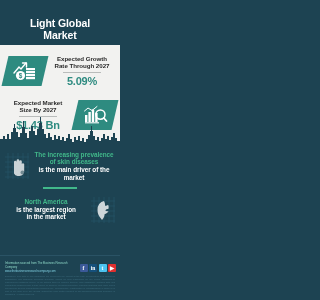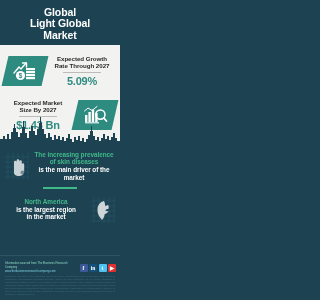--- a/index.html
+++ b/index.html
@@ -193,21 +193,21 @@
     text-align:justify;
     padding:2px 2px 0;
     letter-spacing:-0.02px;
   }
 </style>
 </head>
 <body>
 
 <div class="header">
   <div class="header-title">
-    <span>Global</span><br>
+    <br>
     <span>Light Global</span><br>
     <span>Market</span>
   </div>
 </div>
 
 <div class="light-body">
 
   <div class="stat-row">
     <div class="icon-para">
       <svg width="26" height="20" viewBox="0 0 26 20">

